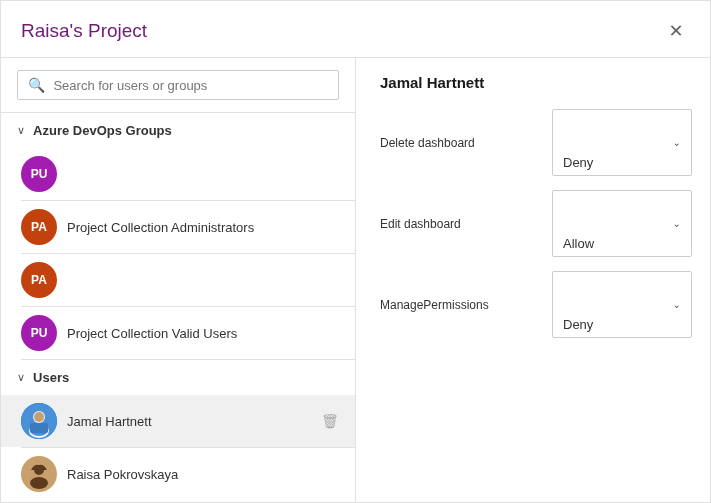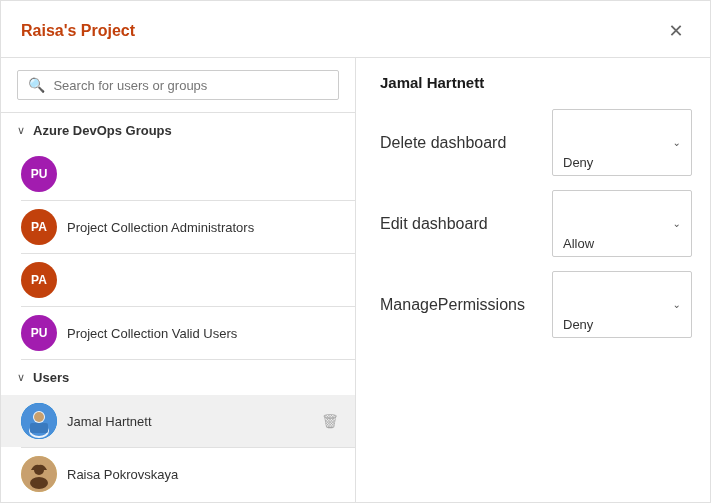--- a/index.html
+++ b/index.html
@@ -23,23 +23,23 @@
       box-shadow: 0 2px 12px rgba(0,0,0,0.15);
     }
     .dialog-header {
       display: flex;
       align-items: center;
       justify-content: space-between;
       padding: 16px 20px 12px 20px;
       border-bottom: 1px solid #e0e0e0;
     }
     .dialog-title {
-      font-size: 16px;
-      font-weight: 700;
-      color: #c2410c;
+      font-size: 19px;
+      font-weight: 400;
+      color: #701a75;
     }
     .close-btn {
       background: none;
       border: none;
       cursor: pointer;
       font-size: 18px;
       color: #666;
       display: flex;
       align-items: center;
       justify-content: center;
@@ -158,21 +158,21 @@
       color: #1a1a1a;
       margin-bottom: 18px;
     }
     .permission-row {
       display: flex;
       align-items: center;
       margin-bottom: 14px;
       gap: 12px;
     }
     .permission-label {
-      font-size: 16px;
+      font-size: 12px;
       color: #333;
       min-width: 160px;
     }
     .permission-select {
       display: flex;
       align-items: center;
       border: 1px solid #ccc;
       border-radius: 2px;
       padding: 5px 10px;
       background: #fff;

